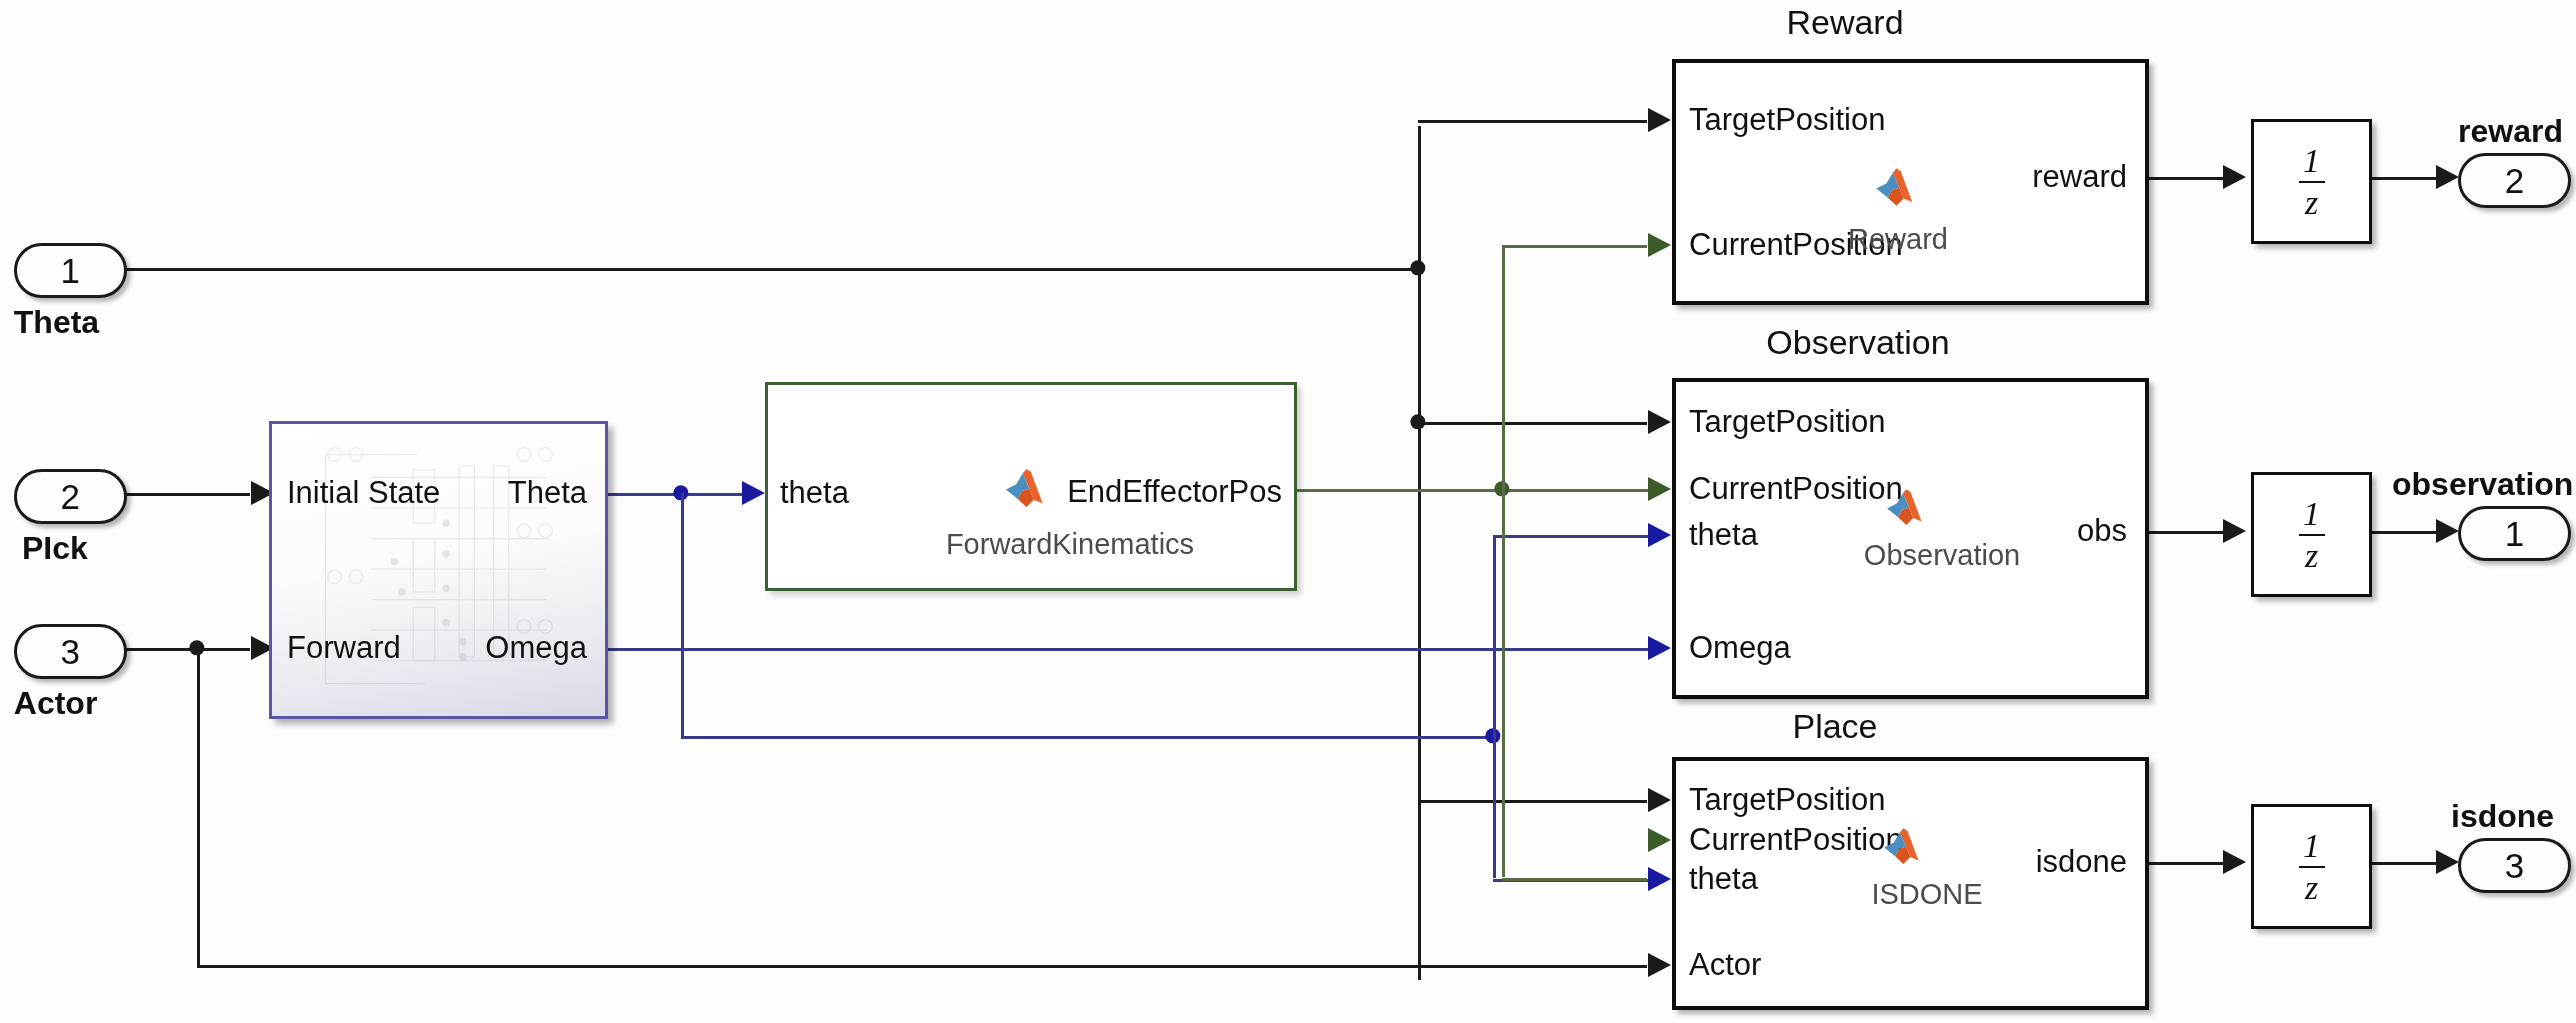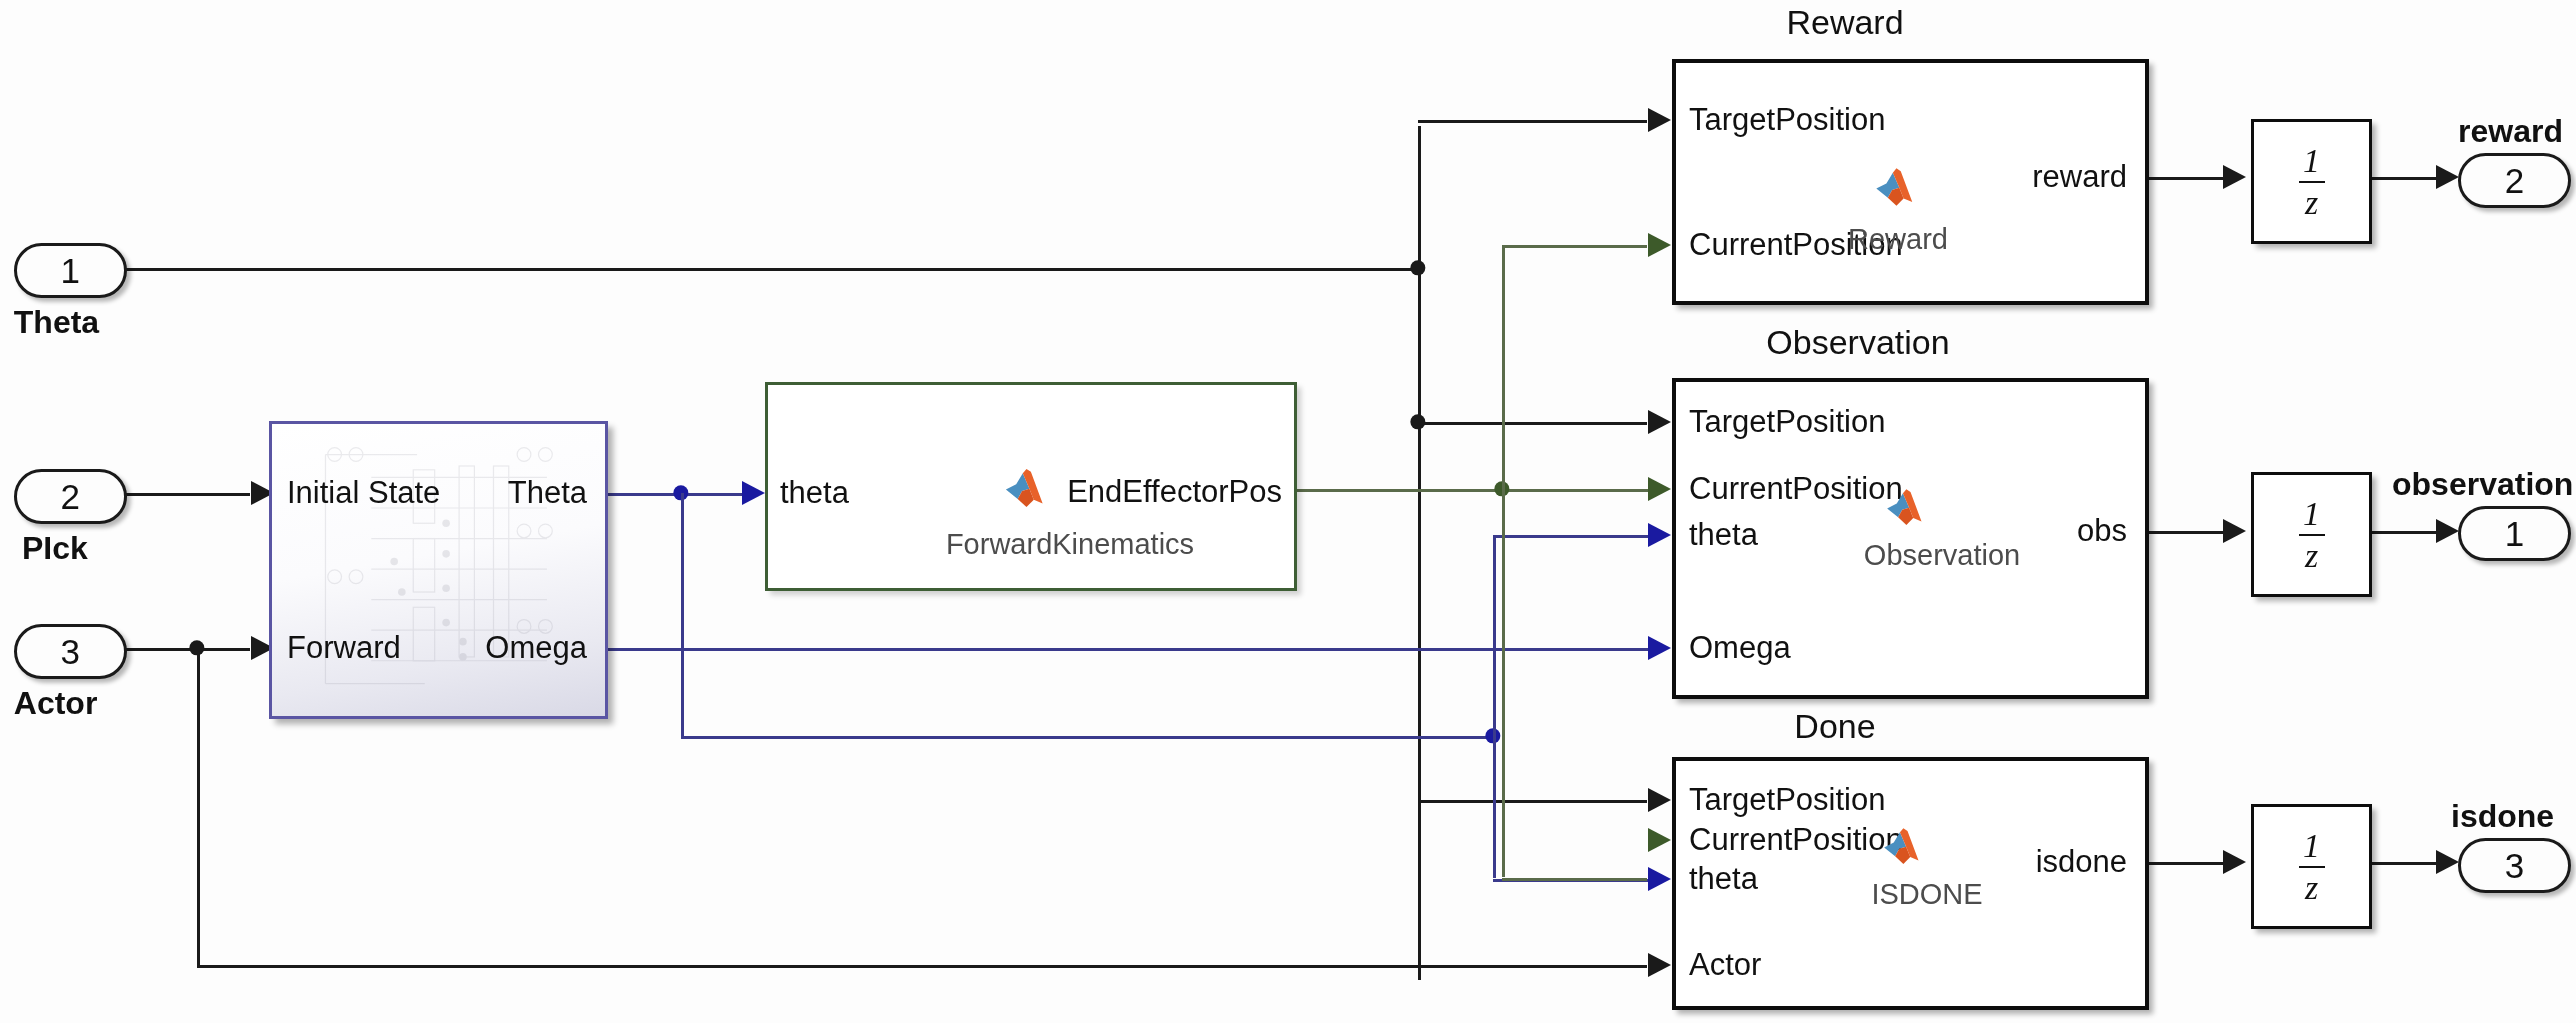--- a/index.html
+++ b/index.html
@@ -194,21 +194,21 @@
   <div class="pin" style="left:1689px;top:535px;">theta</div>
   <div class="pin" style="left:1689px;top:648px;">Omega</div>
   <div class="pout" style="left:2127px;top:531px;">obs</div>
   <svg class="mlogo" viewBox="0 0 64 64" style="left:1905px;top:507px;width:44px;height:44px;">
     <path d="M6 34 L20 27 L29 12 L38 33 L28 36 L22 47 Z" fill="#4a8fc0"></path>
     <path d="M29 12 L34 6 L40 10 L56 53 L44 48 L38 33 Z" fill="#e8622a"></path>
     <path d="M22 47 L28 36 L38 33 L44 48 L34 58 Z" fill="#d9541f"></path>
   </svg>
   <div class="subname" style="left:1942px;top:539px;">Observation</div>
 
-  <div class="ftitle" style="left:1835px;top:707px;transform:translateX(-50%);">Done</div>
+  <div class="ftitle" style="left:1835px;top:707px;transform:translateX(-50%);">Place</div>
   <div class="fblock" style="left:1672px;top:757px;width:469px;height:245px;"></div>
   <div class="pin" style="left:1689px;top:800px;">TargetPosition</div>
   <div class="pin" style="left:1689px;top:840px;">CurrentPosition</div>
   <div class="pin" style="left:1689px;top:879px;">theta</div>
   <div class="pin" style="left:1689px;top:965px;">Actor</div>
   <div class="pout" style="left:2127px;top:862px;">isdone</div>
   <svg class="mlogo" viewBox="0 0 64 64" style="left:1902px;top:846px;width:44px;height:44px;">
     <path d="M6 34 L20 27 L29 12 L38 33 L28 36 L22 47 Z" fill="#4a8fc0"></path>
     <path d="M29 12 L34 6 L40 10 L56 53 L44 48 L38 33 Z" fill="#e8622a"></path>
     <path d="M22 47 L28 36 L38 33 L44 48 L34 58 Z" fill="#d9541f"></path>

